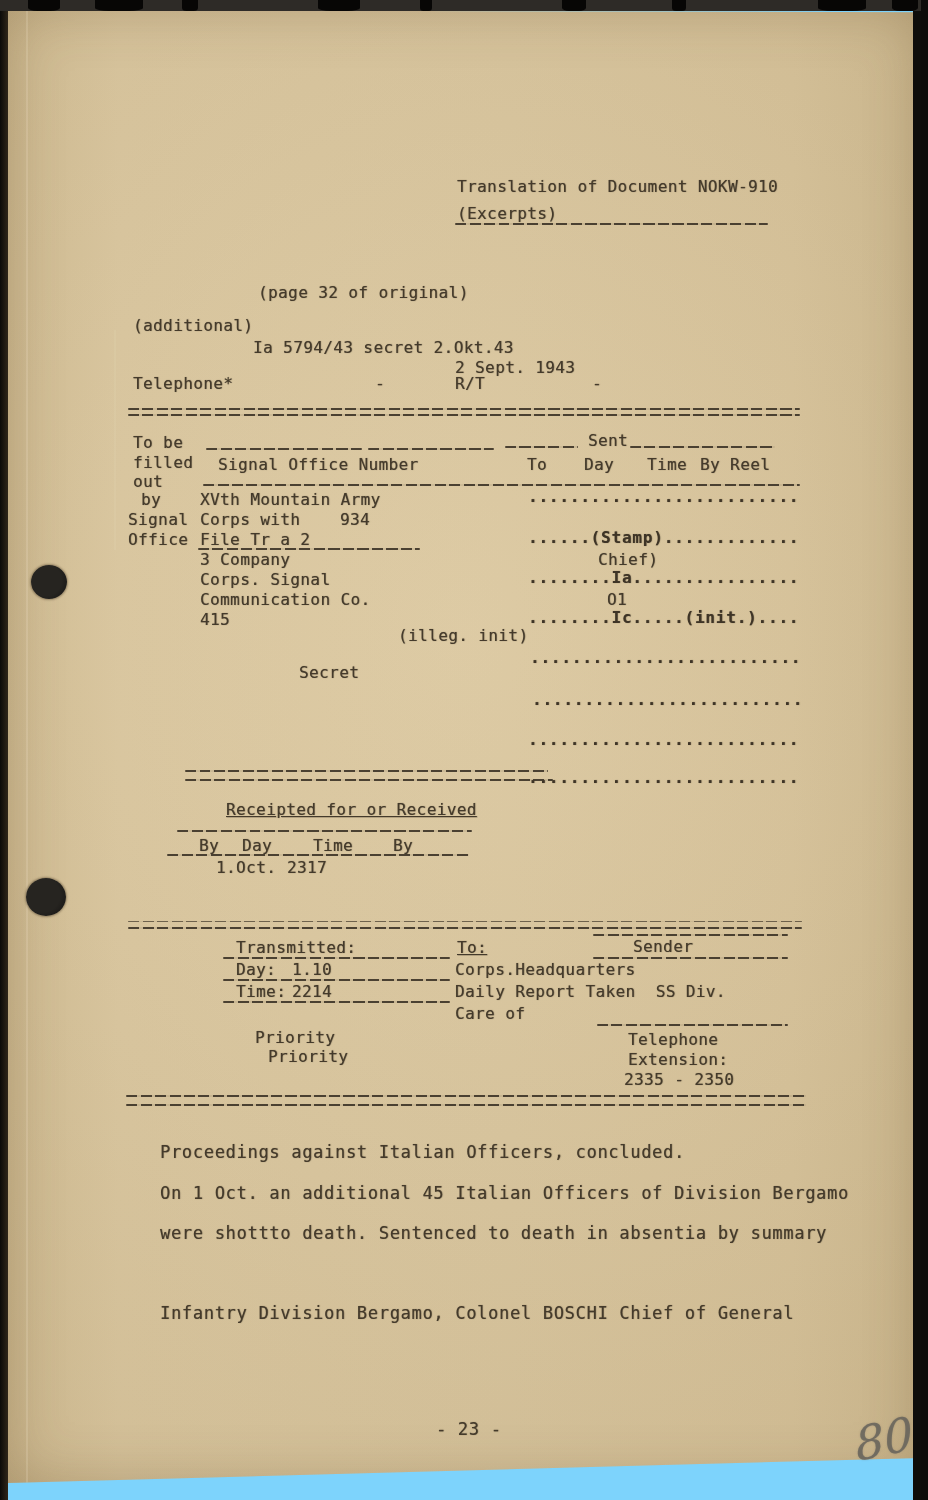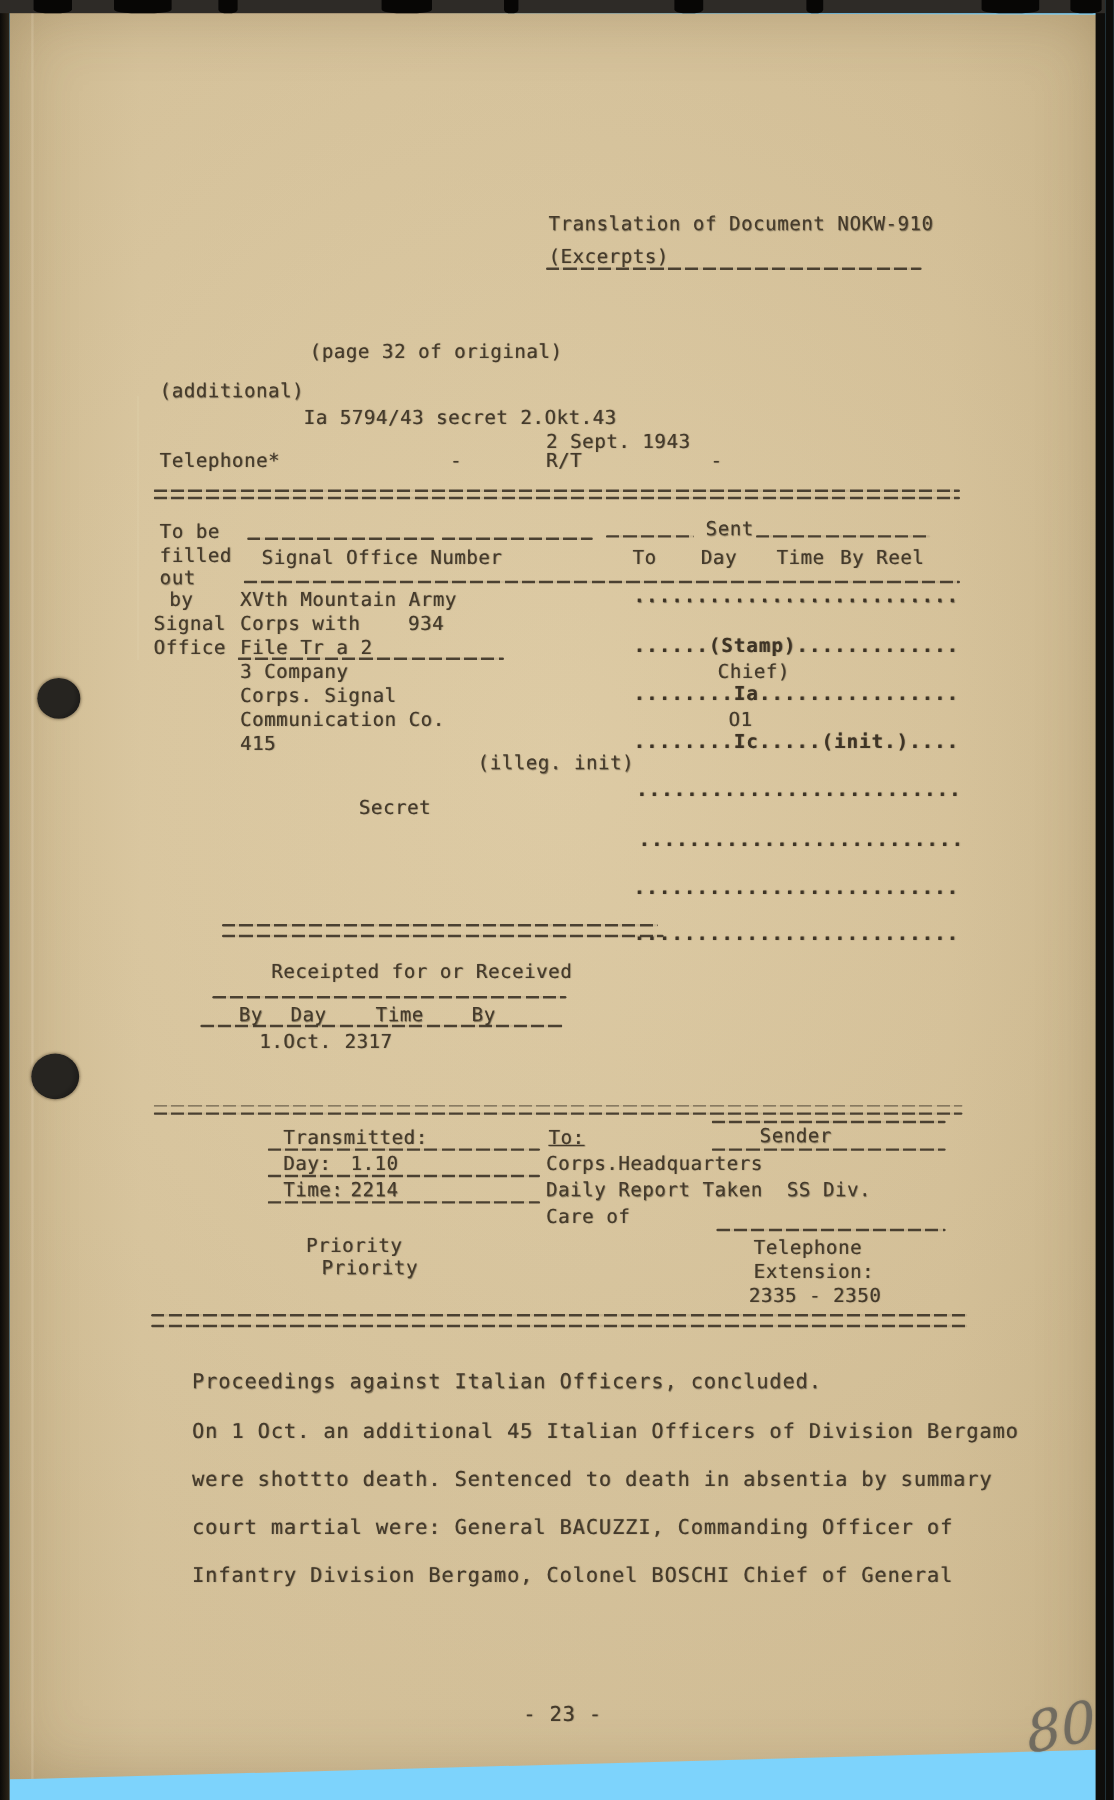--- a/index.html
+++ b/index.html
@@ -123,21 +123,21 @@
     <span class="t dots" style="left:530px; top:648px;">..........................</span>
 
     <span class="t" style="left:275px; top:663px;margin-left:24px;">Secret</span>
 
     <span class="t dots" style="left:532px; top:690px;">..........................</span>
     <span class="t dots" style="left:528px; top:730px;">..........................</span>
     <span class="t dots" style="left:528px; top:768px;">..........................</span>
     <div class="rule" style="left:185px; top:770px; width:363px;"></div>
     <div class="rule" style="left:185px; top:779px; width:368px;"></div>
 
-    <span class="t" style="left:226px; top:800px;">Receipted for or Received</span>
+    <span class="t" style="left:226px; top:800px;text-decoration:underline;">Receipted for or Received</span>
     <div class="rule" style="left:177px; top:830px; width:295px;"></div>
     <span class="t" style="left:199px; top:836px;">By</span>
     <span class="t" style="left:242px; top:836px;">Day</span>
     <span class="t" style="left:313px; top:836px;">Time</span>
     <span class="t" style="left:393px; top:836px;">By</span>
     <div class="rule" style="left:167px; top:854px; width:302px;"></div>
     <span class="t" style="left:216px; top:858px;">1.Oct.</span>
     <span class="t" style="left:287px; top:858px;">2317</span>
 
     <div class="rule thin" style="left:128px; top:921px; width:674px;"></div>
@@ -169,21 +169,20 @@
     <span class="t" style="left:628px; top:1030px;">Telephone</span>
     <span class="t" style="left:628px; top:1050px;">Extension:</span>
     <span class="t" style="left:624px; top:1070px;">2335 - 2350</span>
 
     <div class="rule" style="left:126px; top:1095px; width:680px;"></div>
     <div class="rule" style="left:126px; top:1104px; width:680px;"></div>
 
     <span class="t big" style="left:160px; top:1143px;">Proceedings against Italian Officers, concluded.</span>
     <span class="t big" style="left:160px; top:1184px;">On 1 Oct. an additional 45 Italian Officers of Division Bergamo</span>
     <span class="t big" style="left:160px; top:1224px;">were shottto death. Sentenced to death in absentia by summary</span>
-    <span class="t big" style="left:160px; top:1264px;">court martial were: General BACUZZI, Commanding Officer of</span>
     <span class="t big" style="left:160px; top:1304px;">Infantry Division Bergamo, Colonel BOSCHI Chief of General</span>
 
     <span class="t big" style="left:436px; top:1420px;">- 23 -</span>
 
     <div class="hole" style="left:31px; top:565px; width:36px; height:34px;"></div>
     <div class="hole" style="left:26px; top:878px; width:40px; height:38px;"></div>
 
     <span class="handnum" style="left:855px; top:1412px;">80</span>
   </div>
 

